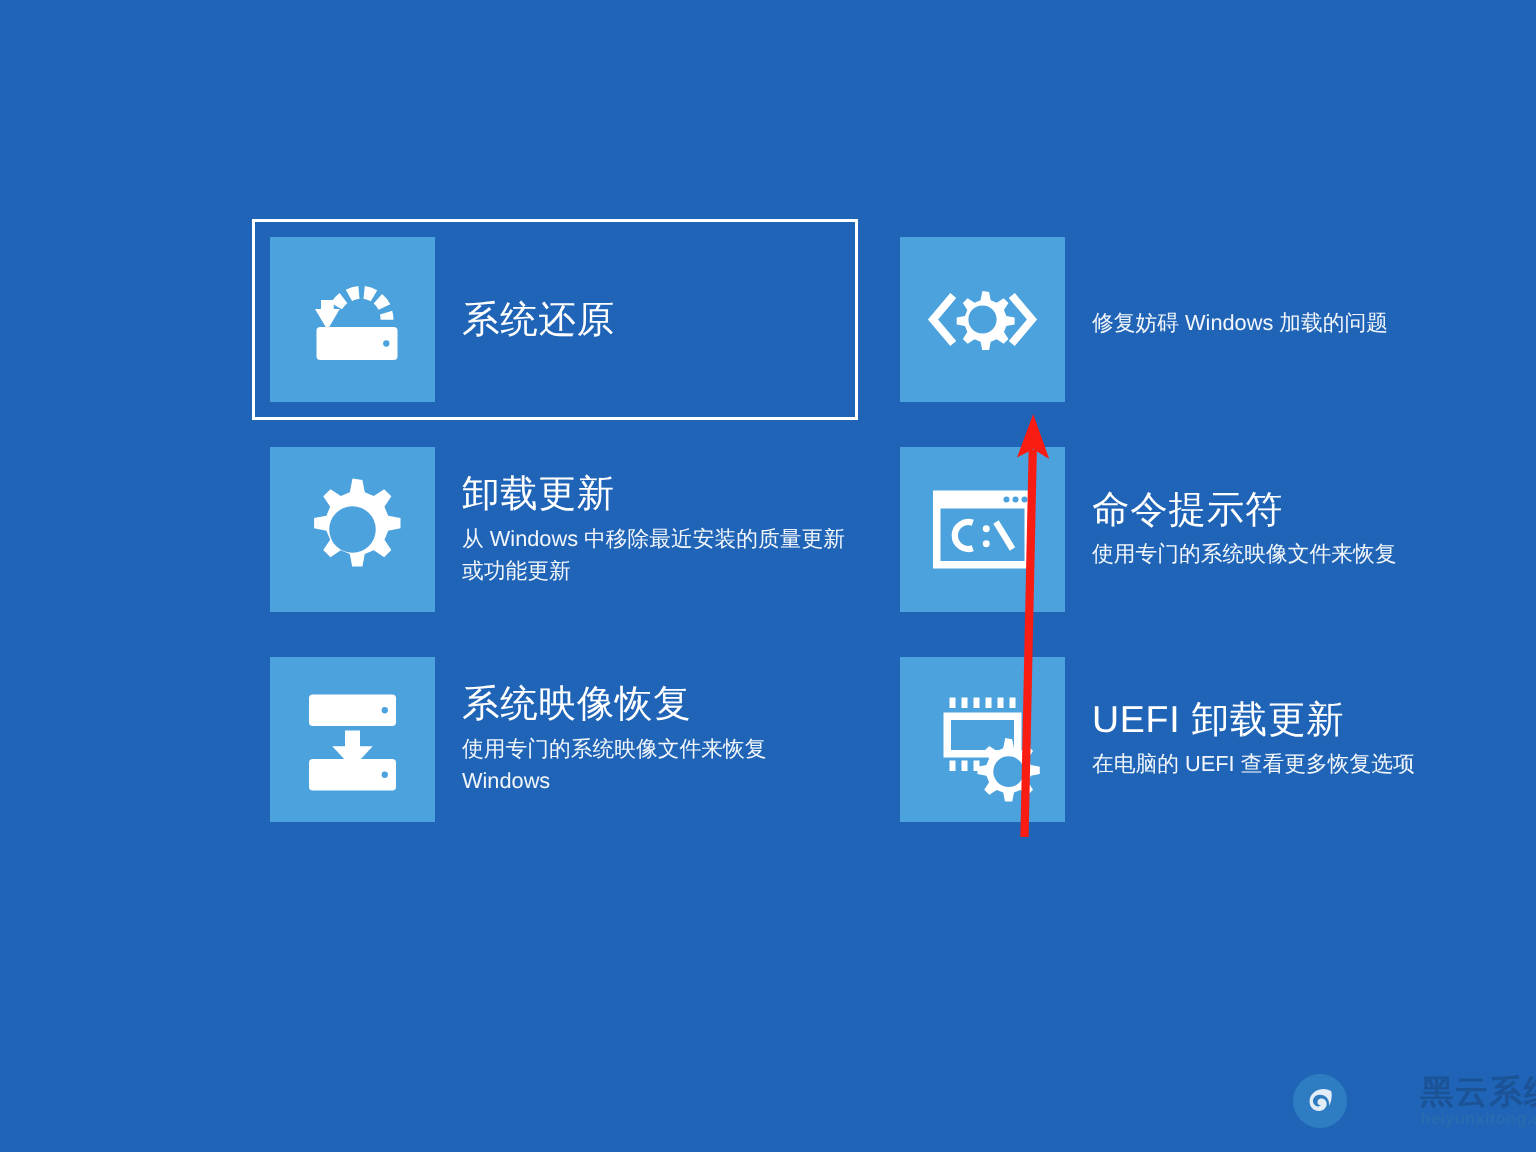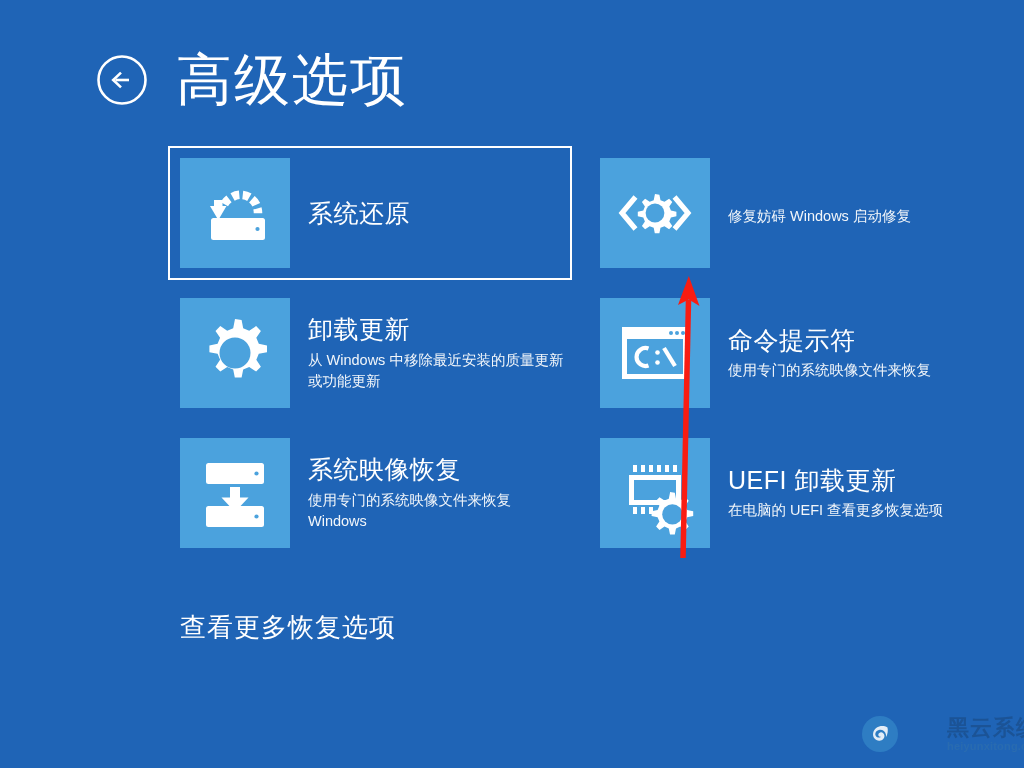--- a/index.html
+++ b/index.html
@@ -171,30 +171,20 @@
     font-weight: bold;
     color: #2a6cb0;
     letter-spacing: 0.2px;
   }
 </style>
 </head>
 <body>
 
 <div id="screen">
 
-  <div class="header">
-    <div class="back-btn">
-      <svg width="52" height="52" viewBox="0 0 52 52" aria-hidden="true">
-        <circle cx="26" cy="26" r="23.5" fill="none" stroke="#ffffff" stroke-width="2.6"></circle>
-        <path d="M33 26 H19.5" fill="none" stroke="#ffffff" stroke-width="2.6" stroke-linecap="butt"></path>
-        <path d="M25 18.6 L17.2 26 L25 33.4" fill="none" stroke="#ffffff" stroke-width="2.6" stroke-linecap="butt" stroke-linejoin="miter"></path>
-      </svg>
-    </div>
-    <div class="page-title">高级选项</div>
-  </div>
 
   <div class="grid">
 
     <div class="col col-left">
 
       <div class="tile">
         <div class="tile-icon">
           <svg width="110" height="110" viewBox="0 0 110 110" aria-hidden="true">
             <g fill="#ffffff">
 
@@ -270,21 +260,21 @@
               <path d="M55 36
                        l4.4 0.7 l1.1 5.5 l4.0 1.6 l4.6 -3.0 l3.2 3.2 l-3.0 4.6 l1.6 4.0 l5.5 1.1 l0 4.6
                        l-5.5 1.1 l-1.6 4.0 l3.0 4.6 l-3.2 3.2 l-4.6 -3.0 l-4.0 1.6 l-1.1 5.5 l-4.6 0
                        l-1.1 -5.5 l-4.0 -1.6 l-4.6 3.0 l-3.2 -3.2 l3.0 -4.6 l-1.6 -4.0 l-5.5 -1.1 l0 -4.6
                        l5.5 -1.1 l1.6 -4.0 l-3.0 -4.6 l3.2 -3.2 l4.6 3.0 l4.0 -1.6 l1.1 -5.5 z"></path>
             </g>
             <circle cx="55" cy="55" r="9.4" fill="#4ba2dd"></circle>
           </svg>
         </div>
         <div class="tile-text">
-          <div class="tile-desc">修复妨碍 Windows 启动修复</div>
+          <div class="tile-desc">修复妨碍 Windows 加载的问题</div>
         </div>
       </div>
 
       <div class="tile">
         <div class="tile-icon">
           <svg width="110" height="110" viewBox="0 0 110 110" aria-hidden="true">
             <rect x="22" y="29" width="66" height="52" fill="#ffffff"></rect>
             <rect x="27" y="41" width="56" height="35" fill="#4ba2dd"></rect>
             <g fill="#4ba2dd">
               <circle cx="71" cy="35" r="2.0"></circle>
@@ -341,21 +331,20 @@
           <div class="tile-title">UEFI 卸载更新</div>
           <div class="tile-desc">在电脑的 UEFI 查看更多恢复选项</div>
         </div>
       </div>
 
     </div>
   </div>
 
   <div class="selection-ring"></div>
 
-  <div class="more-options">查看更多恢复选项</div>
 
   <svg class="annot-arrow" viewBox="0 0 1024 768" aria-hidden="true">
     <path d="M683 558 L688.5 300" fill="none" stroke="#f91c12" stroke-width="5.5" stroke-linecap="butt"></path>
     <path d="M688.8 276 L699.5 306 L688.8 299.5 L678 305 Z" fill="#f91c12"></path>
   </svg>
 
   <div class="watermark">
     <svg class="wm-logo" viewBox="0 0 36 36" aria-hidden="true">
       <circle cx="18" cy="18" r="18" fill="#2f7fc4"></circle>
       <path d="M25.5 11.5

